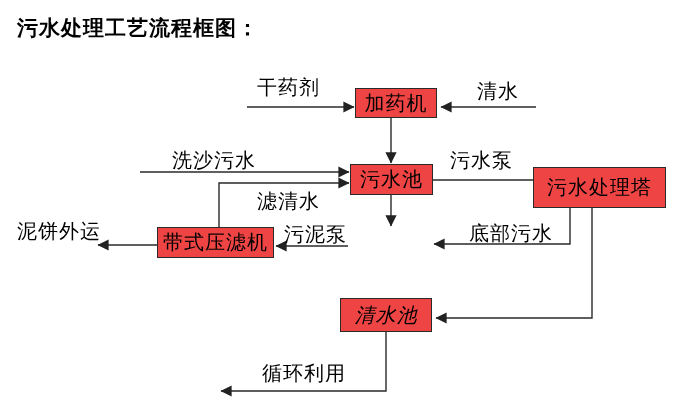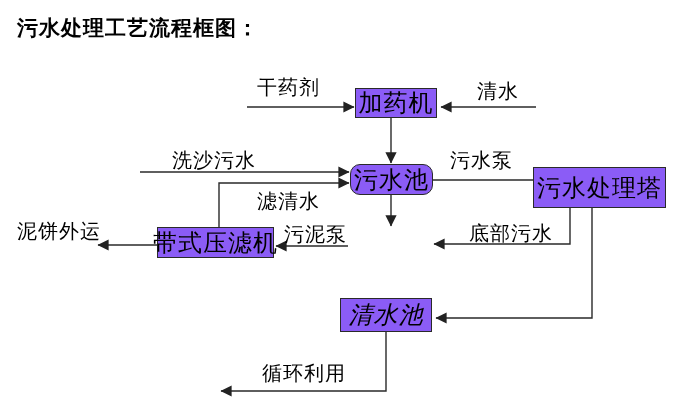--- a/index.html
+++ b/index.html
@@ -23,25 +23,25 @@
   }
   .wires {
     position: absolute;
     left: 0;
     top: 0;
   }
   .node {
     position: absolute;
     box-sizing: border-box;
     border: 1.5px solid #2a2a2a;
-    background: #8b5cf6;
+    background: #ef4444;
     display: flex;
     align-items: center;
     justify-content: center;
-    font-size: 24px;
+    font-size: 20px;
     letter-spacing: 1px;
     white-space: nowrap;
   }
   .lbl {
     position: absolute;
     font-size: 20px;
     letter-spacing: 1px;
     white-space: nowrap;
     line-height: 1;
   }
@@ -72,21 +72,21 @@
       <path d="M386 332 L386 391 L221 391" marker-end="url(#arr)"></path>
     </g>
   </svg>
 
   <div class="title">污水处理工艺流程框图：</div>
 
   <div class="node" style="left:355px; top:88px; width:82px; height:30px;">
     <span>加药机</span>
   </div>
 
-  <div class="node" style="left:350px; top:164px; width:83px; height:31px;border-radius:10px;">
+  <div class="node" style="left:350px; top:164px; width:83px; height:31px;">
     <span>污水池</span>
   </div>
 
   <div class="node" style="left:533px; top:167px; width:133px; height:41px;justify-content:center;">
     <span>污水处理塔</span>
   </div>
 
 
   <div class="node" style="left:157px; top:227px; width:117px; height:31px;">
     <span>带式压滤机</span>

